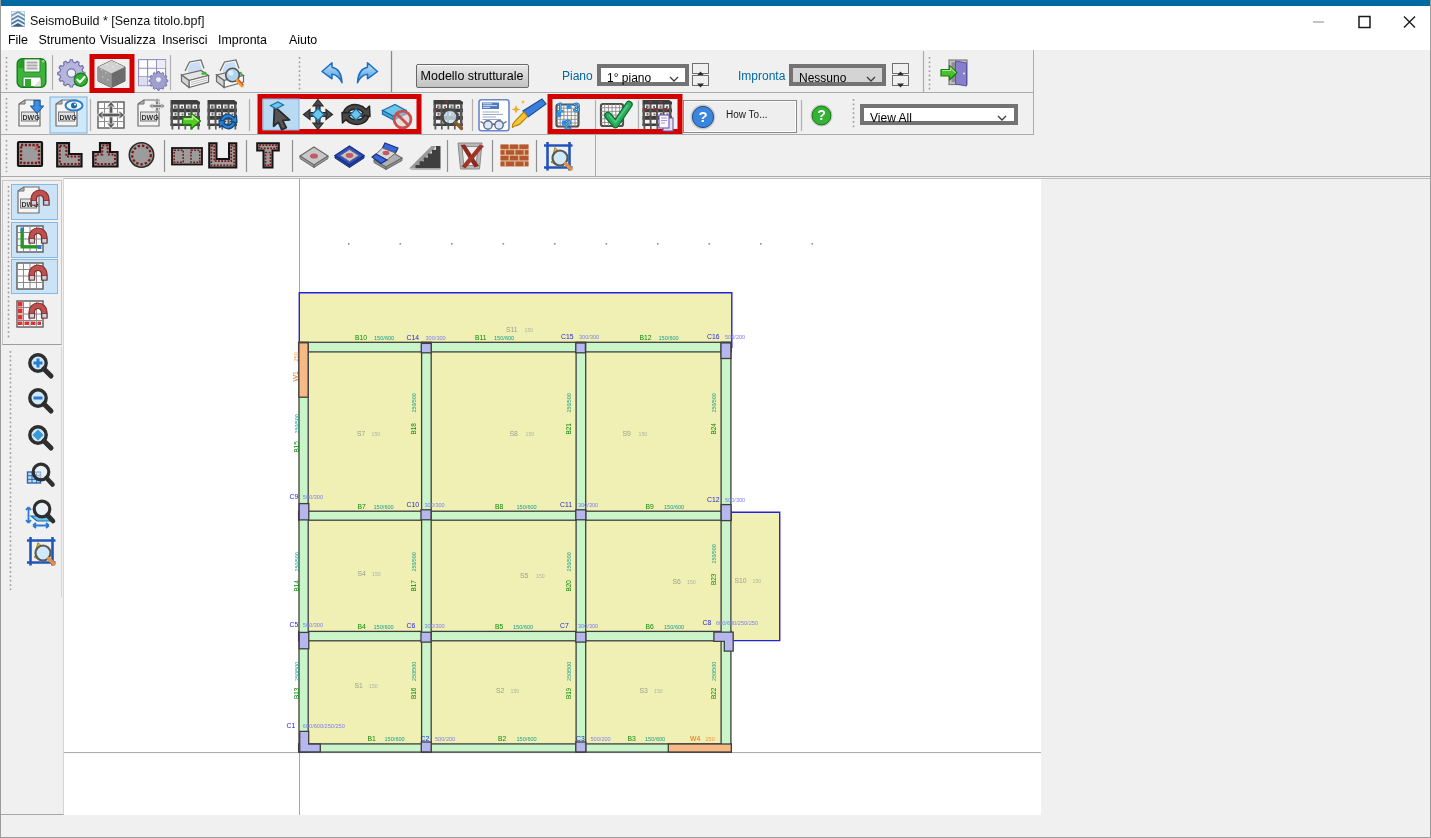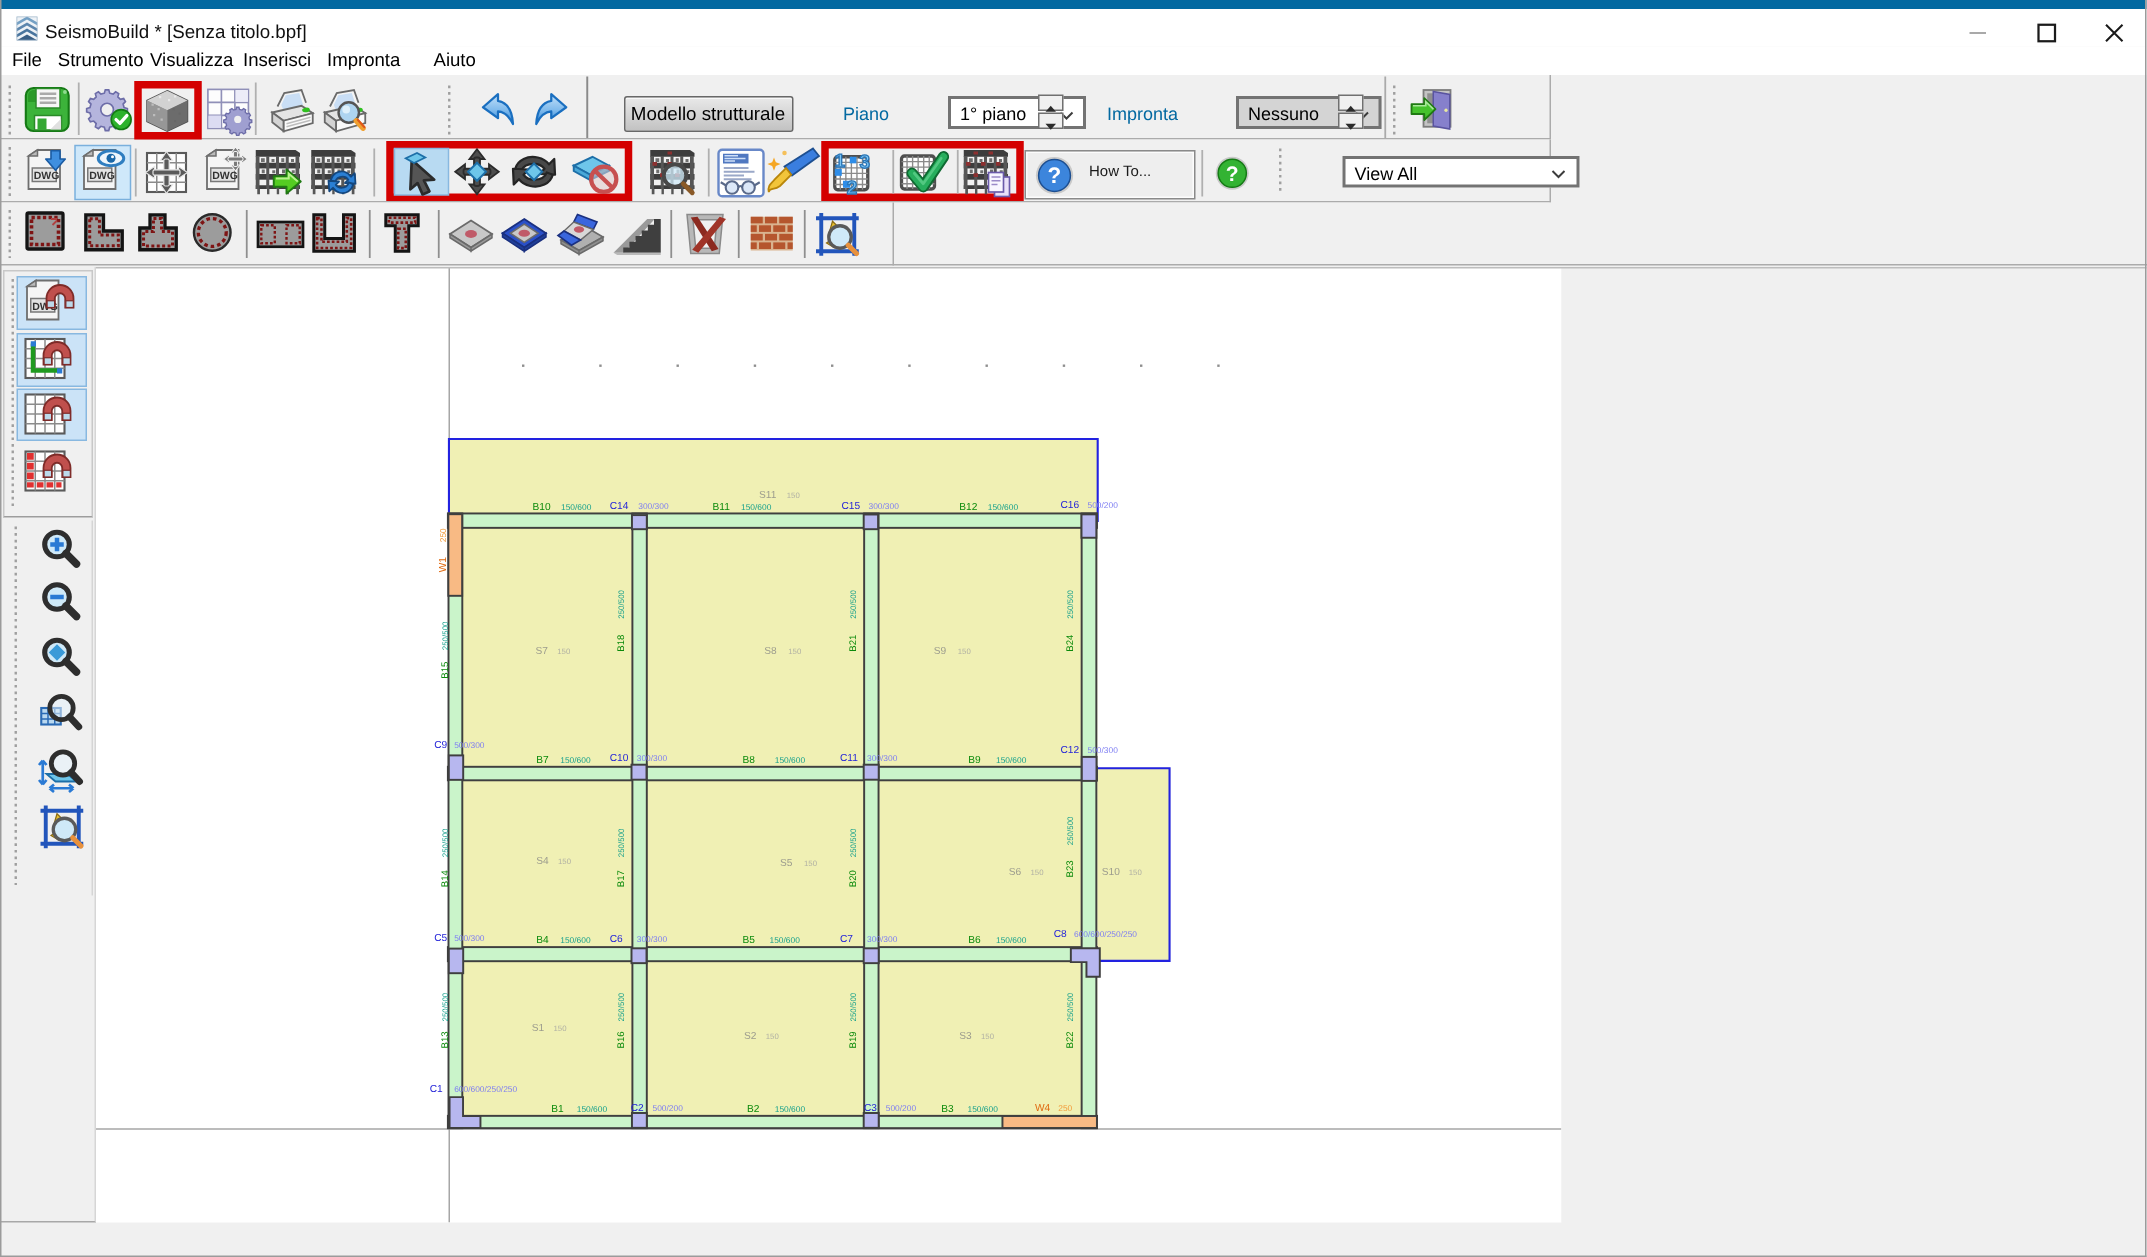--- a/index.html
+++ b/index.html
@@ -21,21 +21,21 @@
 
 #sidebar { position:absolute; left:0; top:178px; width:64px; height:637px; background:#f0f0f0; border-right:1px solid #d6d6d6; border-bottom:1px solid #a8a8a8; box-sizing:border-box; }
 #sbp1 { position:absolute; left:2px; top:2px; width:60px; height:165px; border:1px solid #c8c8c8; border-bottom:1px solid #9d9d9d; }
 #sbp2 { position:absolute; left:2px; top:169px; width:60px; height:250px; border-right:1px solid #d5d5d5; }
 
 #canvas { position:absolute; left:64px; top:178px; width:977px; height:637px; background:#ffffff; }
 #grayzone { position:absolute; left:1041px; top:178px; width:390px; height:637px; background:#f0f0f0; }
 
 #statusbar { position:absolute; left:0; top:815px; width:1431px; height:23px; background:#f0f0f0; border-top:1px solid #d4d4d4; font-size:12.5px; color:#111; }
 #statusbar .xy { position:absolute; left:4px; top:5px; }
-.ddl { position:absolute; border:2px solid #737373; background:#fff; font-size:12px; color:#000;margin-left:35px; }
+.ddl { position:absolute; border:4px solid #737373; background:#fff; font-size:12px; color:#000; }
 .ddl .txt { position:absolute; left:6px; top:3px; }
 .chev { position:absolute; width:10px; height:10px; }
 .spinner { position:absolute; width:17px; height:23px; }
 .spinbtn { position:absolute; left:0; width:17px; height:11px; border:1px solid #707070; background:#f0f0f0; }
 .lbl { position:absolute; font-size:12px; color:#0369a1; }
 </style>
 </head>
 <body>
 <div id="win">
   <div id="winborder"></div>

